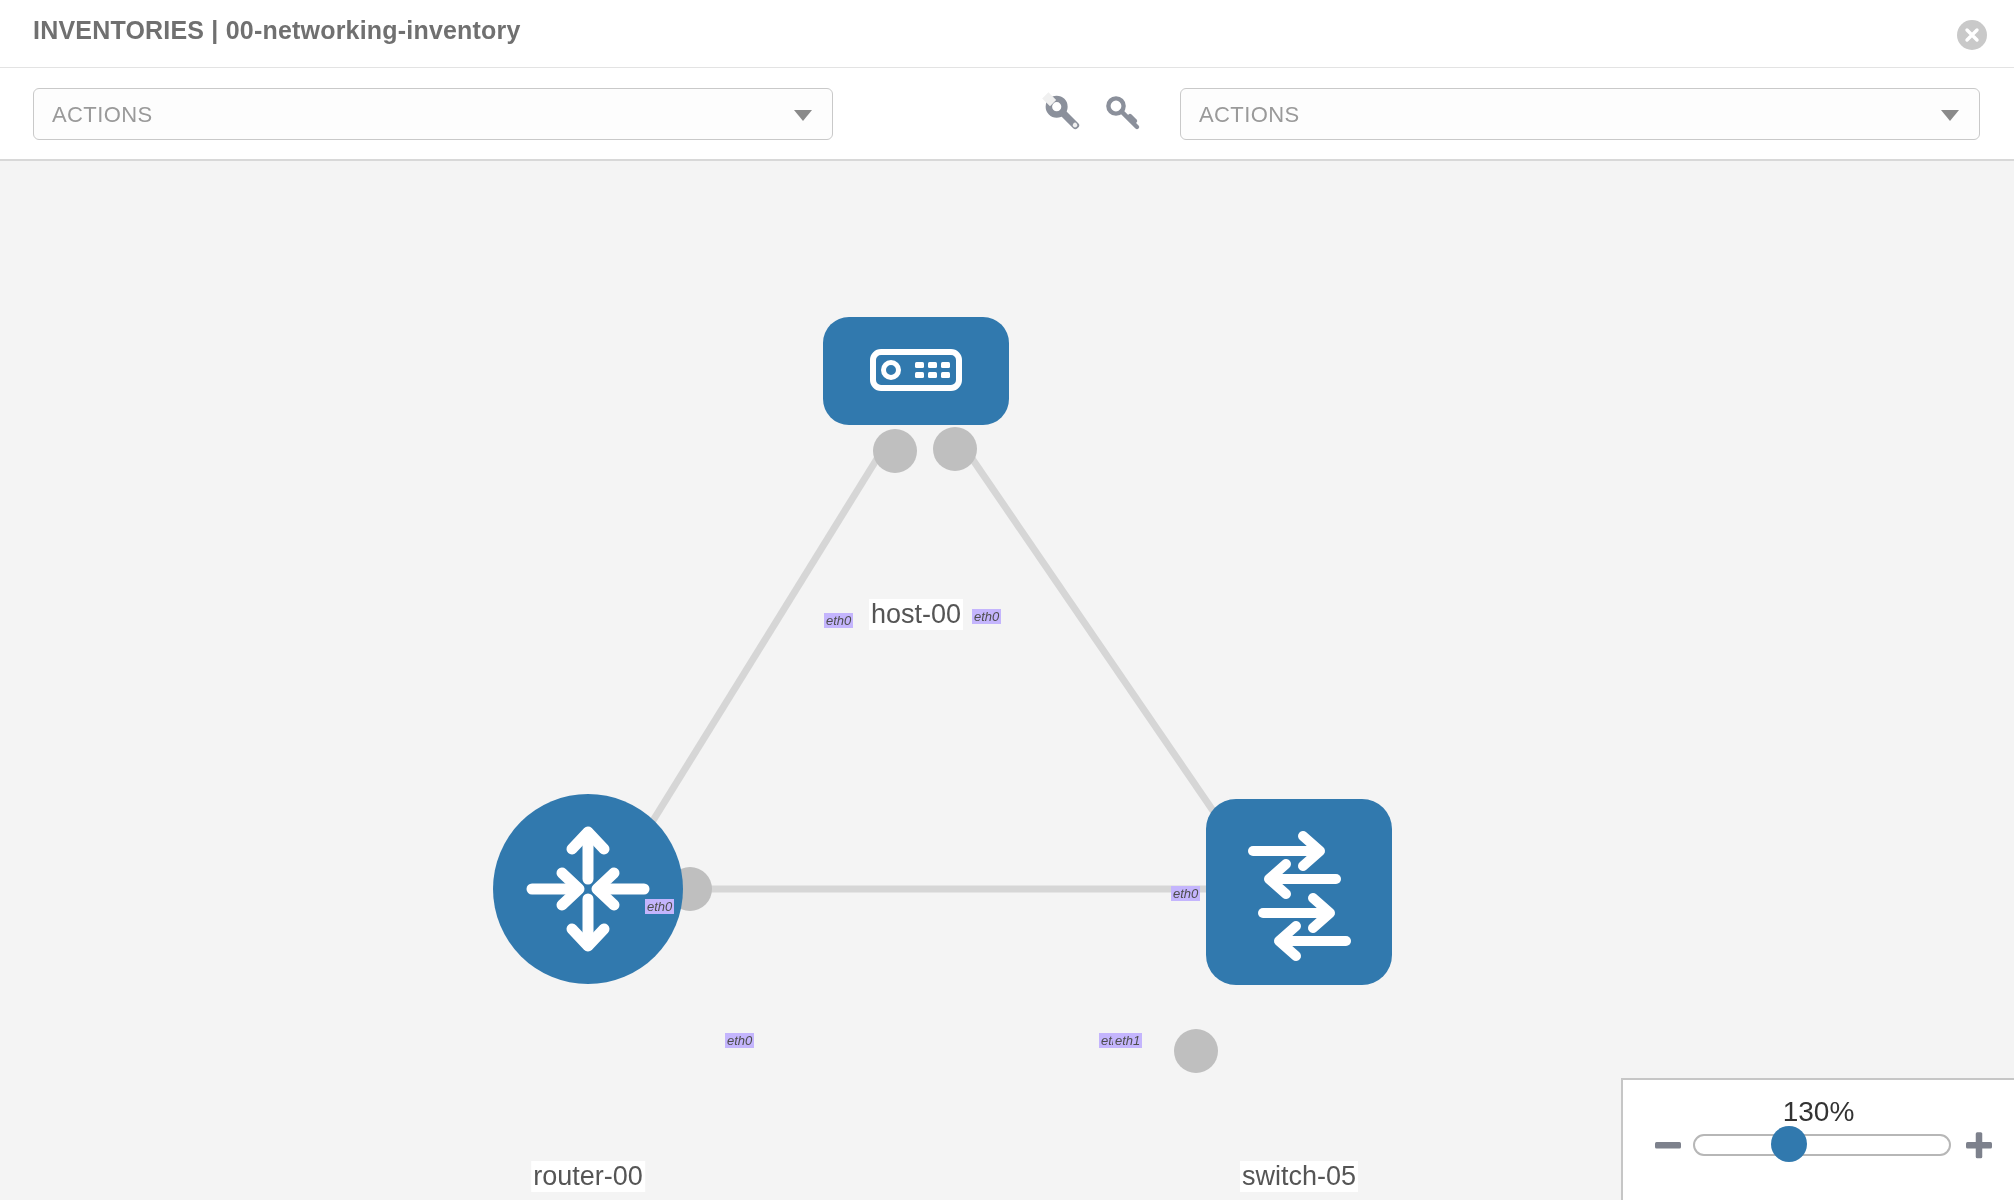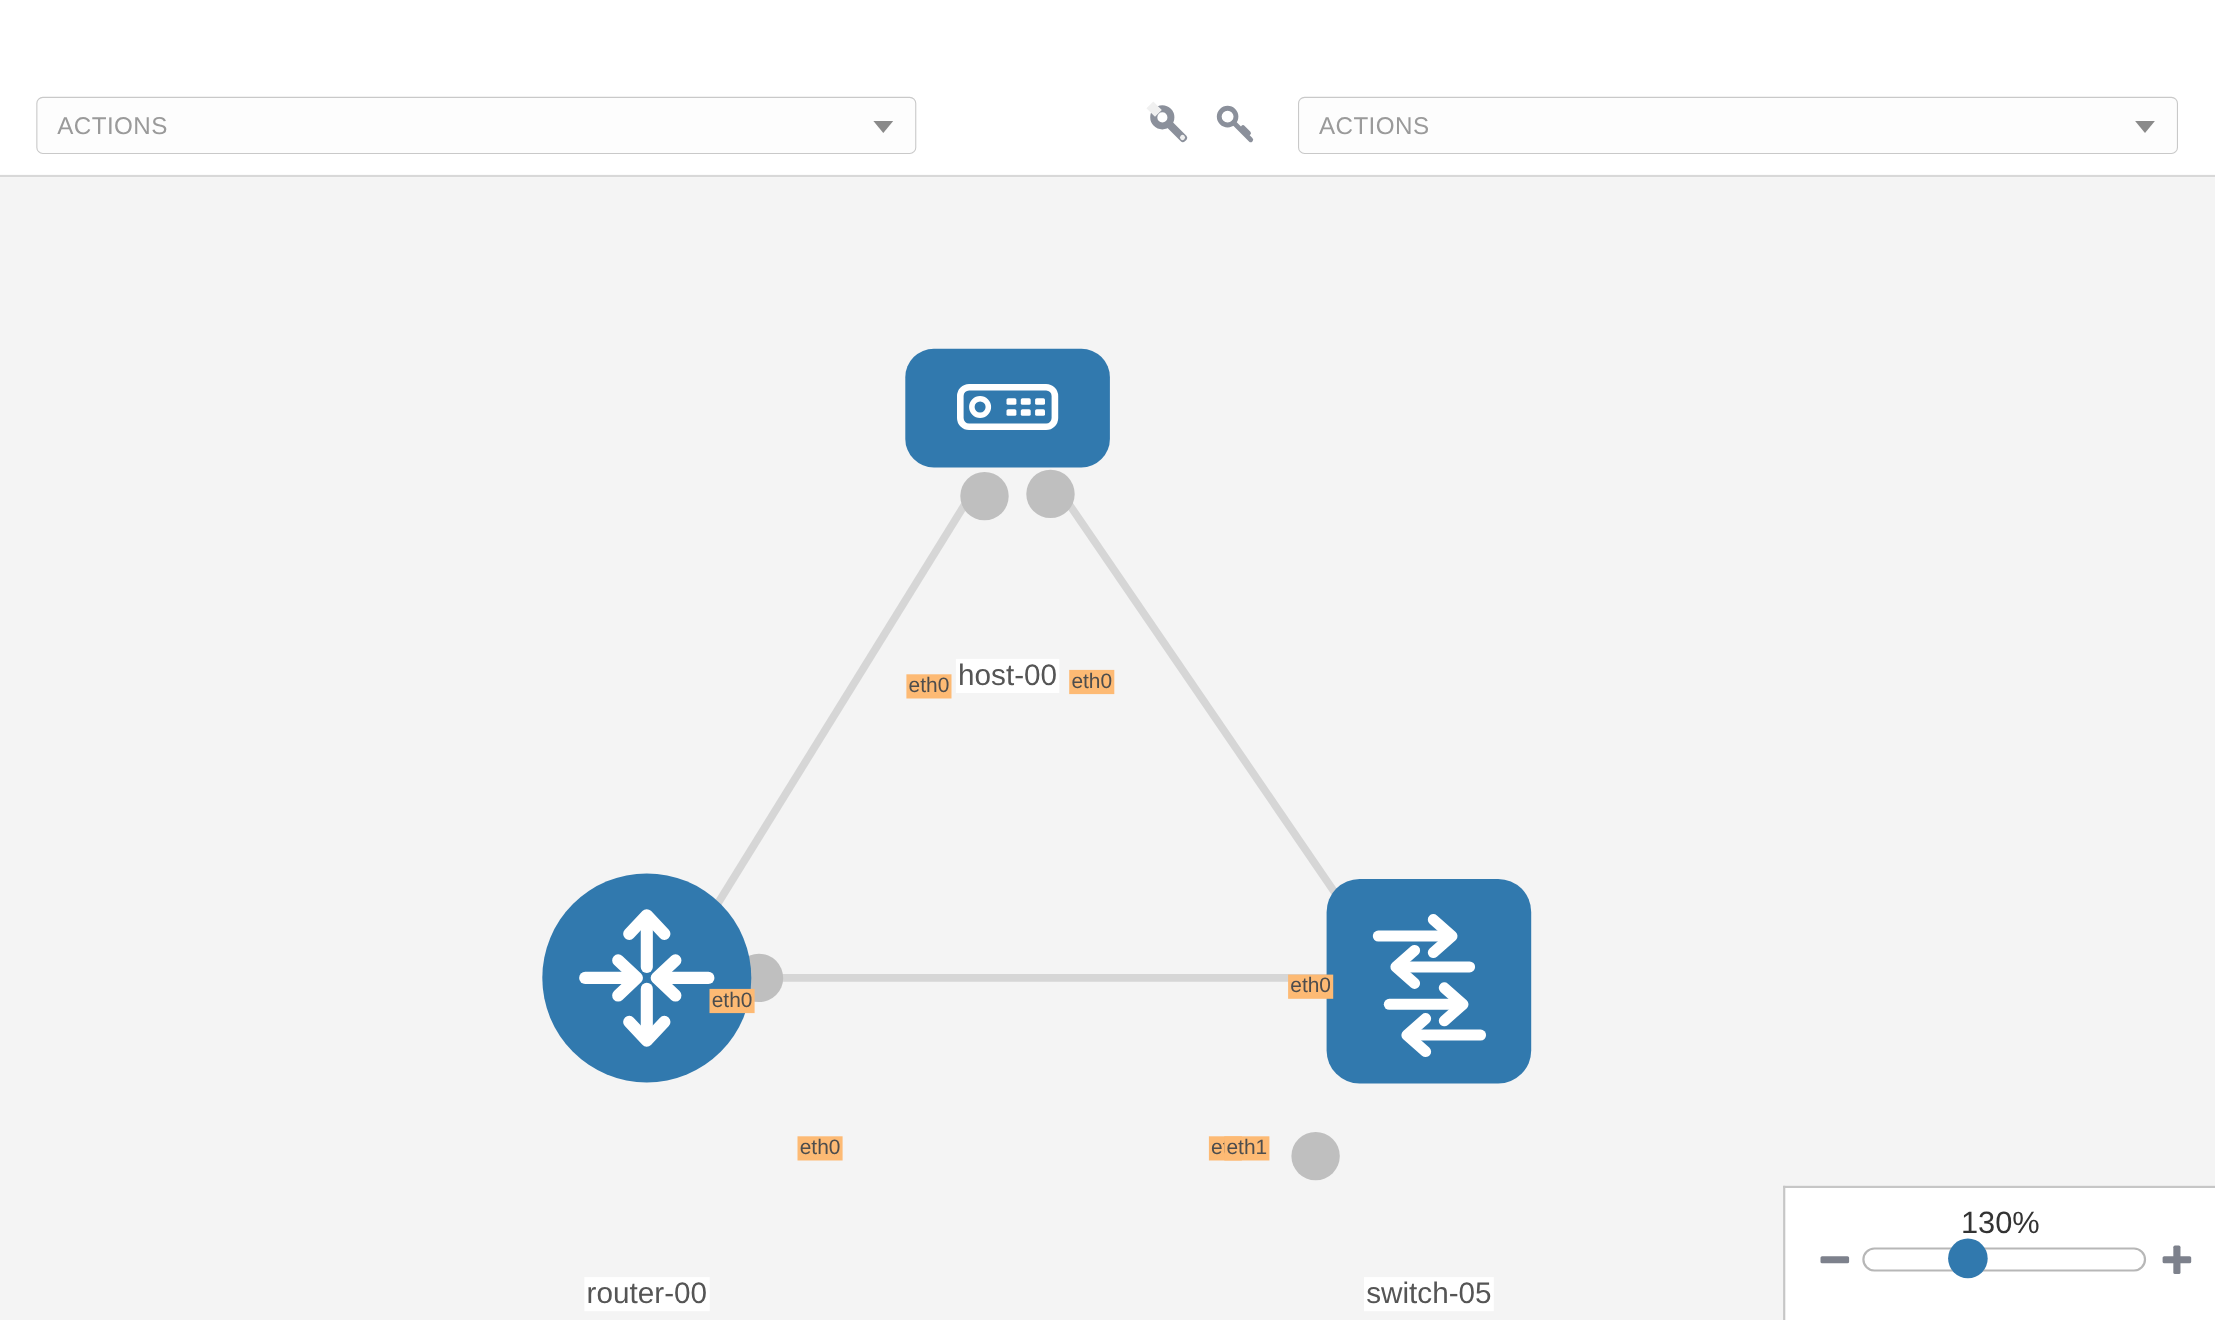--- a/index.html
+++ b/index.html
@@ -123,26 +123,27 @@
     font-size: 27px;
     color: #555555;
     background: #ffffff;
     padding: 0 2px;
     white-space: nowrap;
     transform: translateX(-50%);
     cursor: default;
   }
   .iface-label {
     position: absolute;
-    font-size: 19px;
+    font-size: 13px;
     color: #4d4d4d;
-    background: #fdba74;
+    background: #c4b5fd;
     padding: 0 2px;
     white-space: nowrap;
     cursor: default;
+    font-style: italic;
   }
 
   
   .zoom-panel {
     position: absolute;
     left: 1621px; top: 1078px;
     width: 393px; height: 122px;
     background: #ffffff;
     border-top: 2px solid #c6c6c6;
     border-left: 2px solid #c6c6c6;
@@ -180,20 +181,29 @@
     border-radius: 50%;
     background: #3179ae;
     cursor: grab;
   }
 </style>
 </head>
 <body>
 
 <div id="app">
 
+  <div class="header">
+    <div class="header-title">INVENTORIES | 00-networking-inventory</div>
+    <div class="close-btn">
+      <svg width="30" height="30" viewBox="0 0 30 30">
+        <circle cx="15" cy="15" r="15" fill="#c9c9c9"></circle>
+        <path d="M10 10 L20 20 M20 10 L10 20" stroke="#ffffff" stroke-width="3.4" stroke-linecap="round"></path>
+      </svg>
+    </div>
+  </div>
 
   <div class="toolbar">
     <div class="actions-select">
       <span class="label">ACTIONS</span>
       <span class="caret"></span>
     </div>
 
     <div class="tool-icon wrench">
       <svg width="46" height="46" viewBox="0 0 46 46">
         <g fill="#8b909b" transform="rotate(-45 23 23)">

